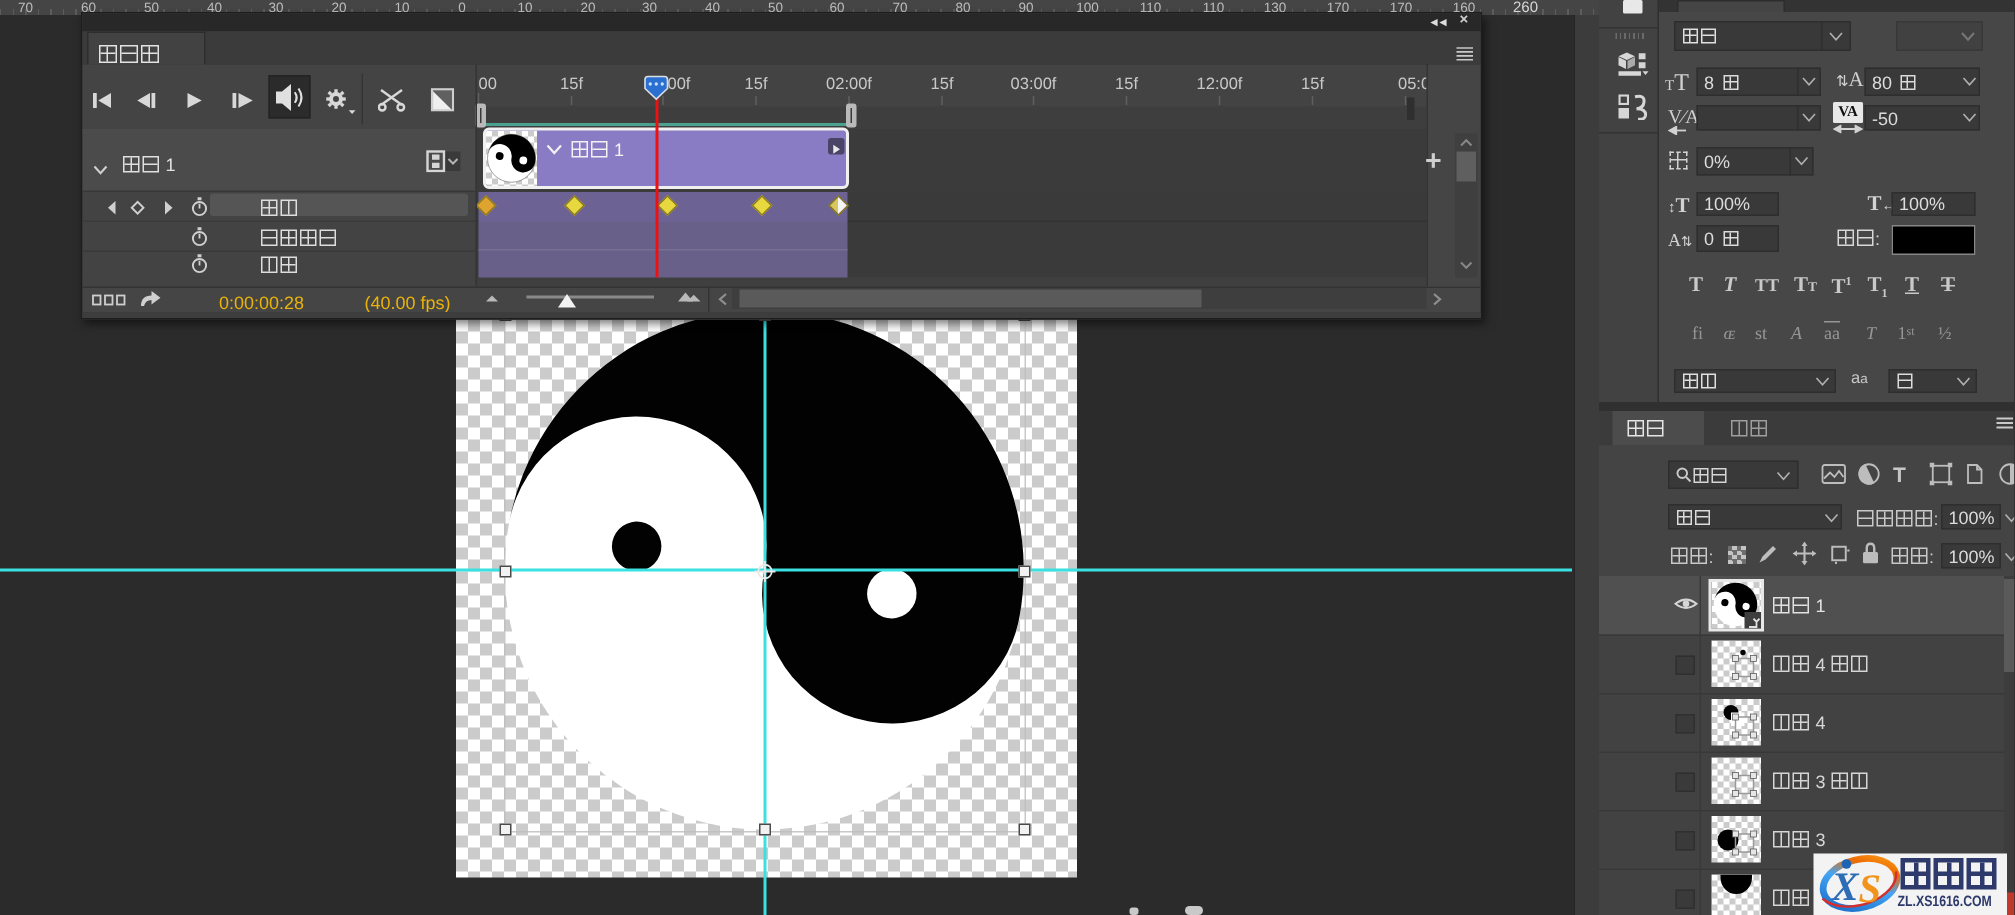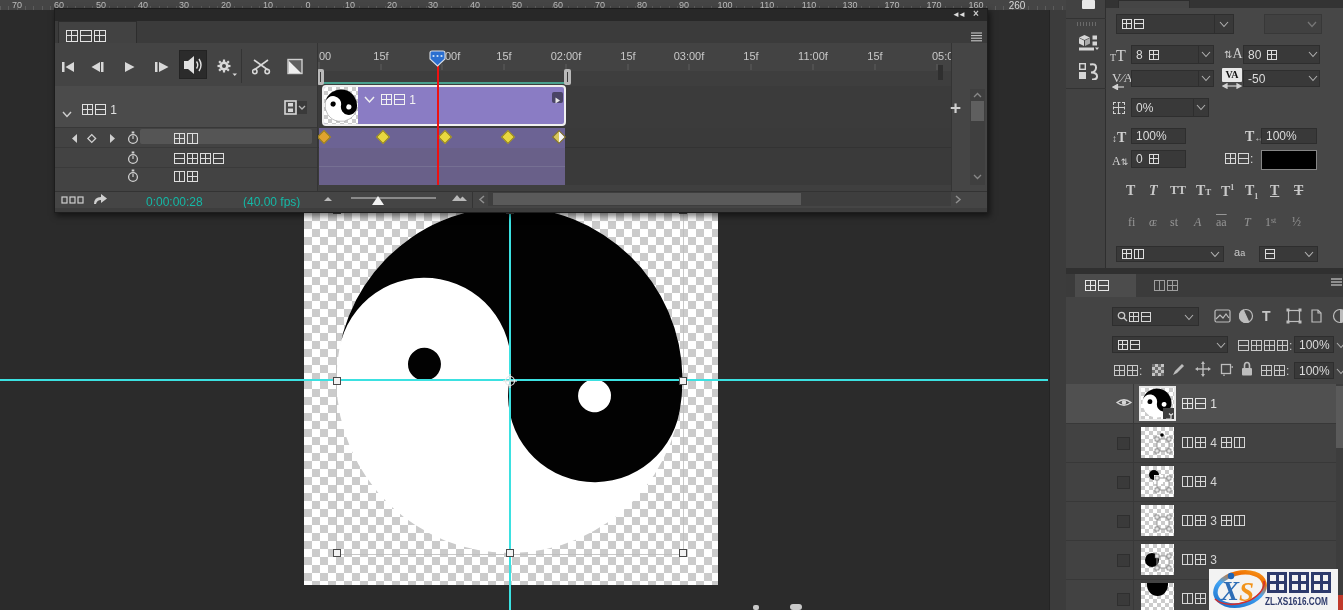--- a/index.html
+++ b/index.html
@@ -12,21 +12,21 @@
 .k.v::before{display:none}
 .K::before{height:3px!important;margin-top:-1.5px!important}
 .K::after{width:3px!important;margin-left:-1.5px!important}
 .box .k{margin:0 1px}
 .box{position:absolute;background:#393939;border:1px solid #2e2e2e;color:#dcdcdc;font-size:12px;padding:0 4px;box-sizing:border-box;white-space:nowrap;display:flex;align-items:center}
 .sep{position:absolute;background:#343434}
 .kf{position:absolute;width:8px;height:8px;transform:rotate(45deg);background:#e8d83f;border:1px solid #8a7a20}
 .hdl{position:absolute;width:6px;height:6px;background:#f2f2f2;border:1px solid #4a4a4a;box-sizing:content-box}
 .checker{background:repeating-conic-gradient(#cbcbcb 0 25%,#fff 0 50%);background-size:16px 16px}
 .checker4{background:repeating-conic-gradient(#cbcbcb 0 25%,#fff 0 50%);background-size:8px 8px}
-.t7{font-size:11px;color:#14b8a6}
+.t7{font-size:11px;color:#eab308}
 </style></head>
 <body>
 
 <div class="ab" id="ruler" style="left:0;top:0;width:1066px;height:10px;background:#454545;border-bottom:1px solid #2a2a2a;overflow:hidden">
  <div class="ab" style="left:0;top:6px;width:1066px;height:4px;background:repeating-linear-gradient(90deg,#5c5c5c 0 1px,transparent 1px 8.36px)"></div>
  <div class="ab" id="rlabels" style="left:0;top:0;height:10px;width:1066px;font-size:9px;color:#bdbdbd">
   <span class="ab" style="left:17px;transform:translateX(-50%)">70</span>
       <span class="ab" style="left:59px;transform:translateX(-50%)">60</span>
       <span class="ab" style="left:101px;transform:translateX(-50%)">50</span>
       <span class="ab" style="left:143px;transform:translateX(-50%)">40</span>
@@ -162,21 +162,21 @@
  <div class="ab" style="left:262px;top:62px;width:634px;height:15px;background:#3e3e3e"></div>
  <div class="ab" id="ticklabels" style="left:0;top:41px;width:896px;height:12px;font-size:11px;color:#c8c8c8;overflow:hidden">
   <span class="ab" style="left:264px">00</span>
   <span class="ab" style="left:326px;transform:translateX(-50%)">15f</span>
   <span class="ab" style="left:390px;transform:translateX(-50%)">01:00f</span>
   <span class="ab" style="left:449px;transform:translateX(-50%)">15f</span>
   <span class="ab" style="left:511px;transform:translateX(-50%)">02:00f</span>
   <span class="ab" style="left:573px;transform:translateX(-50%)">15f</span>
   <span class="ab" style="left:634px;transform:translateX(-50%)">03:00f</span>
   <span class="ab" style="left:696px;transform:translateX(-50%)">15f</span>
-  <span class="ab" style="left:758px;transform:translateX(-50%)">11:00f</span>
+  <span class="ab" style="left:758px;transform:translateX(-50%)">12:00f</span>
   <span class="ab" style="left:820px;transform:translateX(-50%)">15f</span>
   <span class="ab" style="left:877px">05:0</span>
  </div>
  <svg class="ab" style="left:262px;top:53px" width="634" height="9">
   <g stroke="#5f5f5f" stroke-width="1">
    <line x1="2" y1="0" x2="2" y2="8"></line>
         <line x1="64" y1="2" x2="64" y2="8"></line>
         <line x1="125" y1="2" x2="125" y2="8"></line>
         <line x1="187" y1="2" x2="187" y2="8"></line>
         <line x1="249" y1="2" x2="249" y2="8"></line>

